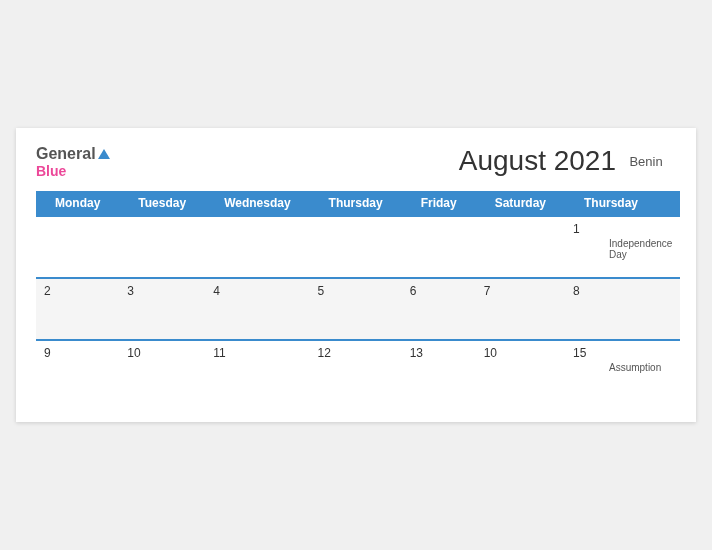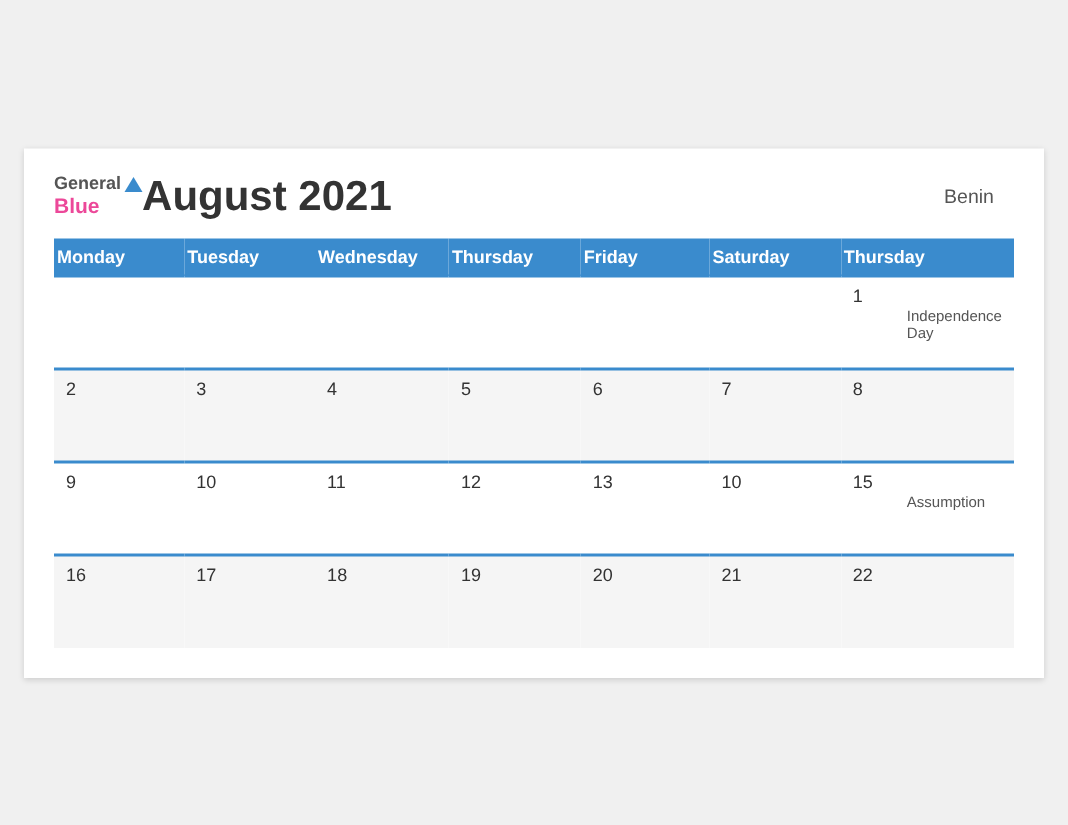--- a/index.html
+++ b/index.html
@@ -26,61 +26,61 @@
     }
     .logo {
       display: flex;
       flex-direction: column;
       font-size: 11px;
       line-height: 1.2;
     }
     .logo-general {
       color: #555;
       font-weight: bold;
-      font-size: 12px;
+      font-size: 16px;
       text-align: center;
     }
     .logo-blue {
       color: #ec4899;
       font-weight: bold;
       font-size: 14px;
     }
     .logo-triangle {
       display: inline-block;
       width: 0;
       height: 0;
       border-left: 6px solid transparent;
       border-right: 6px solid transparent;
       border-bottom: 10px solid #3a8bcd;
       margin-left: 2px;
       vertical-align: middle;
     }
     .calendar-title {
       font-size: 28px;
-      font-weight: bold;
+      font-weight: normal;
       color: #333;
-      text-align: left;
+      text-align: right;
       flex: 1;
     }
     .country-name {
       font-size: 13px;
       color: #555;
       text-align: center;
       min-width: 60px;
     }
     .calendar-grid {
       width: 100%;
       border-collapse: collapse;
     }
     .calendar-grid thead tr th {
       background: #3a8bcd;
       color: white;
       font-size: 12px;
       font-weight: bold;
-      padding: 5px 2px;
+      padding: 5px 19px;
       text-align: left;
       border: none;
     }
     .calendar-grid tbody tr td {
       width: calc(100% / 7);
       height: 62px;
       vertical-align: top;
       padding: 5px 8px;
       border-top: 2px solid #3a8bcd;
       font-size: 12px;
@@ -188,38 +188,15 @@
             <span class="day-number">13</span>
           </td>
           <td>
             <span class="day-number">10</span>
           </td>
           <td>
             <span class="day-number">15</span>
             <span class="holiday-name">Assumption</span>
           </td>
         </tr>
-        <tr>
-          <td>
-            <span class="day-number">16</span>
-          </td>
-          <td>
-            <span class="day-number">17</span>
-          </td>
-          <td>
-            <span class="day-number">18</span>
-          </td>
-          <td>
-            <span class="day-number">19</span>
-          </td>
-          <td>
-            <span class="day-number">20</span>
-          </td>
-          <td>
-            <span class="day-number">21</span>
-          </td>
-          <td>
-            <span class="day-number">22</span>
-          </td>
-        </tr>
       </tbody>
   </table>
 </div>
 
 </body></html>

